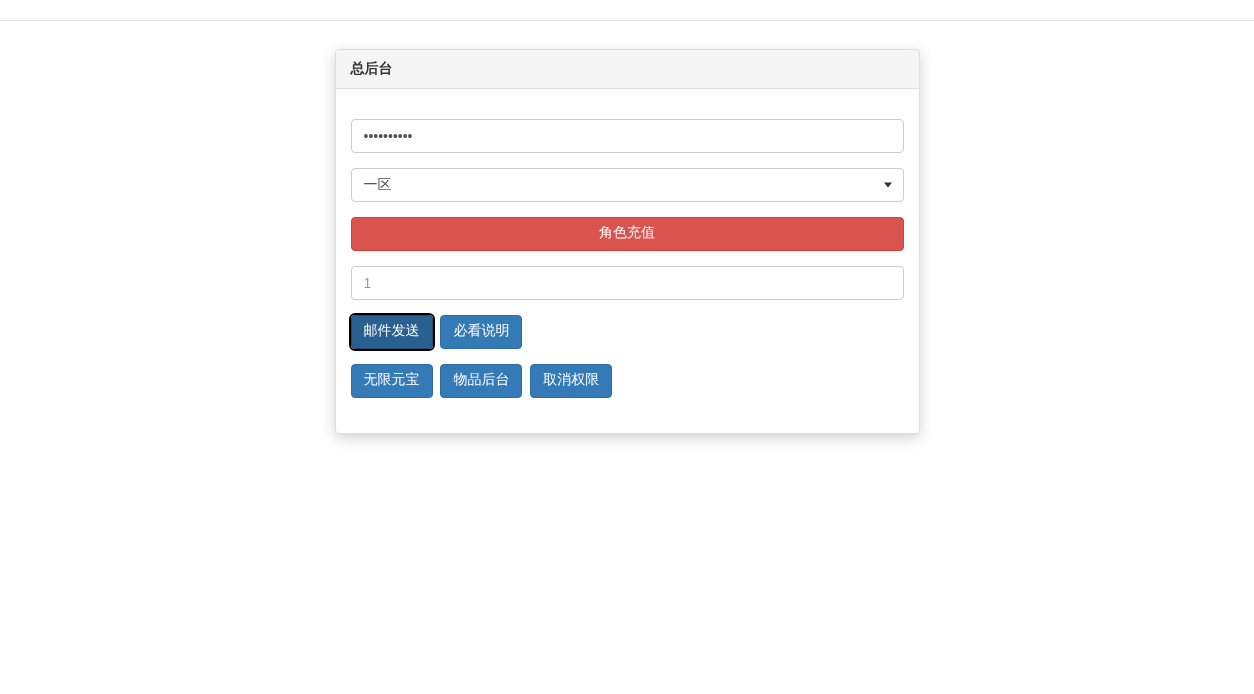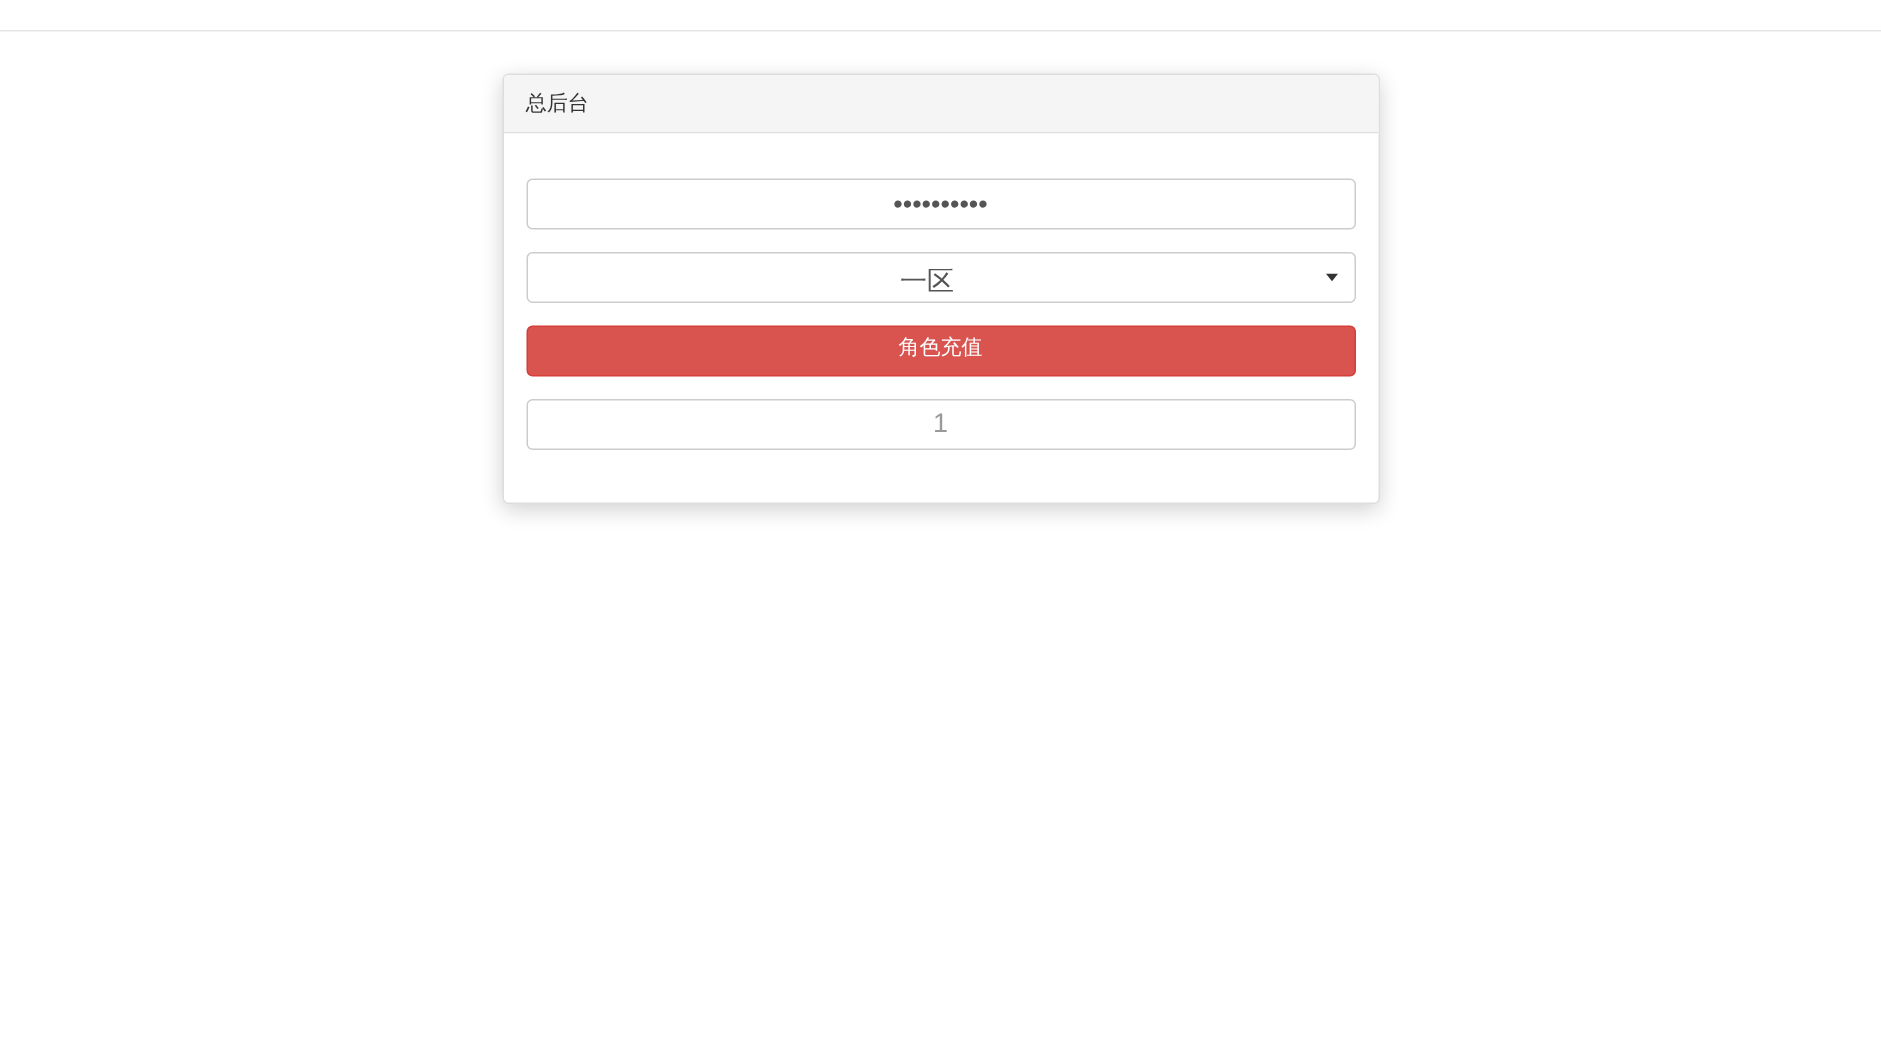--- a/index.html
+++ b/index.html
@@ -24,39 +24,38 @@
     border: 1px solid #ddd;
     border-radius: 4px;
     box-shadow: 0 4px 14px rgba(0,0,0,0.18);
   }
   .panel-heading {
     padding: 10px 15px;
     background: #f5f5f5;
     border-bottom: 1px solid #ddd;
     border-top-left-radius: 3px;
     border-top-right-radius: 3px;
-    font-weight: normal;
+    font-weight: bold;
     color: #333;
   }
   .panel-body {
     padding: 30px 15px 20px 15px;
   }
   .form-control {
     display: block;
     width: 100%;
     height: 34px;
     padding: 6px 12px;
-    font-size: 18px;
+    font-size: 14px;
     line-height: 1.42857;
     color: #555;
     background: #fff;
     border: 1px solid #ccc;
     border-radius: 4px;
     outline: none;
-    text-align: center;
   }
   .form-control::placeholder { color: #999; }
   .mb { margin-bottom: 15px; }
   .select-wrap {
     position: relative;
   }
   .select-wrap select {
     -webkit-appearance: none;
     -moz-appearance: none;
     appearance: none;
@@ -133,17 +132,26 @@
       <span class="caret-down"></span>
     </div>
 
 
 
     <button class="btn btn-danger mb">角色充值</button>
 
 
     <input type="text" class="form-control mb" placeholder="1" style="">
 
+    <div class="btn-row">
+      <button class="btn btn-primary btn-focused">邮件发送</button>
+      <button class="btn btn-primary">必看说明</button>
+    </div>
 
 
+    <div class="btn-row">
+      <button class="btn btn-primary">无限元宝</button>
+      <button class="btn btn-primary">物品后台</button>
+      <button class="btn btn-primary">取消权限</button>
+    </div>
 
   </div>
 </div>
 
 </body></html>

